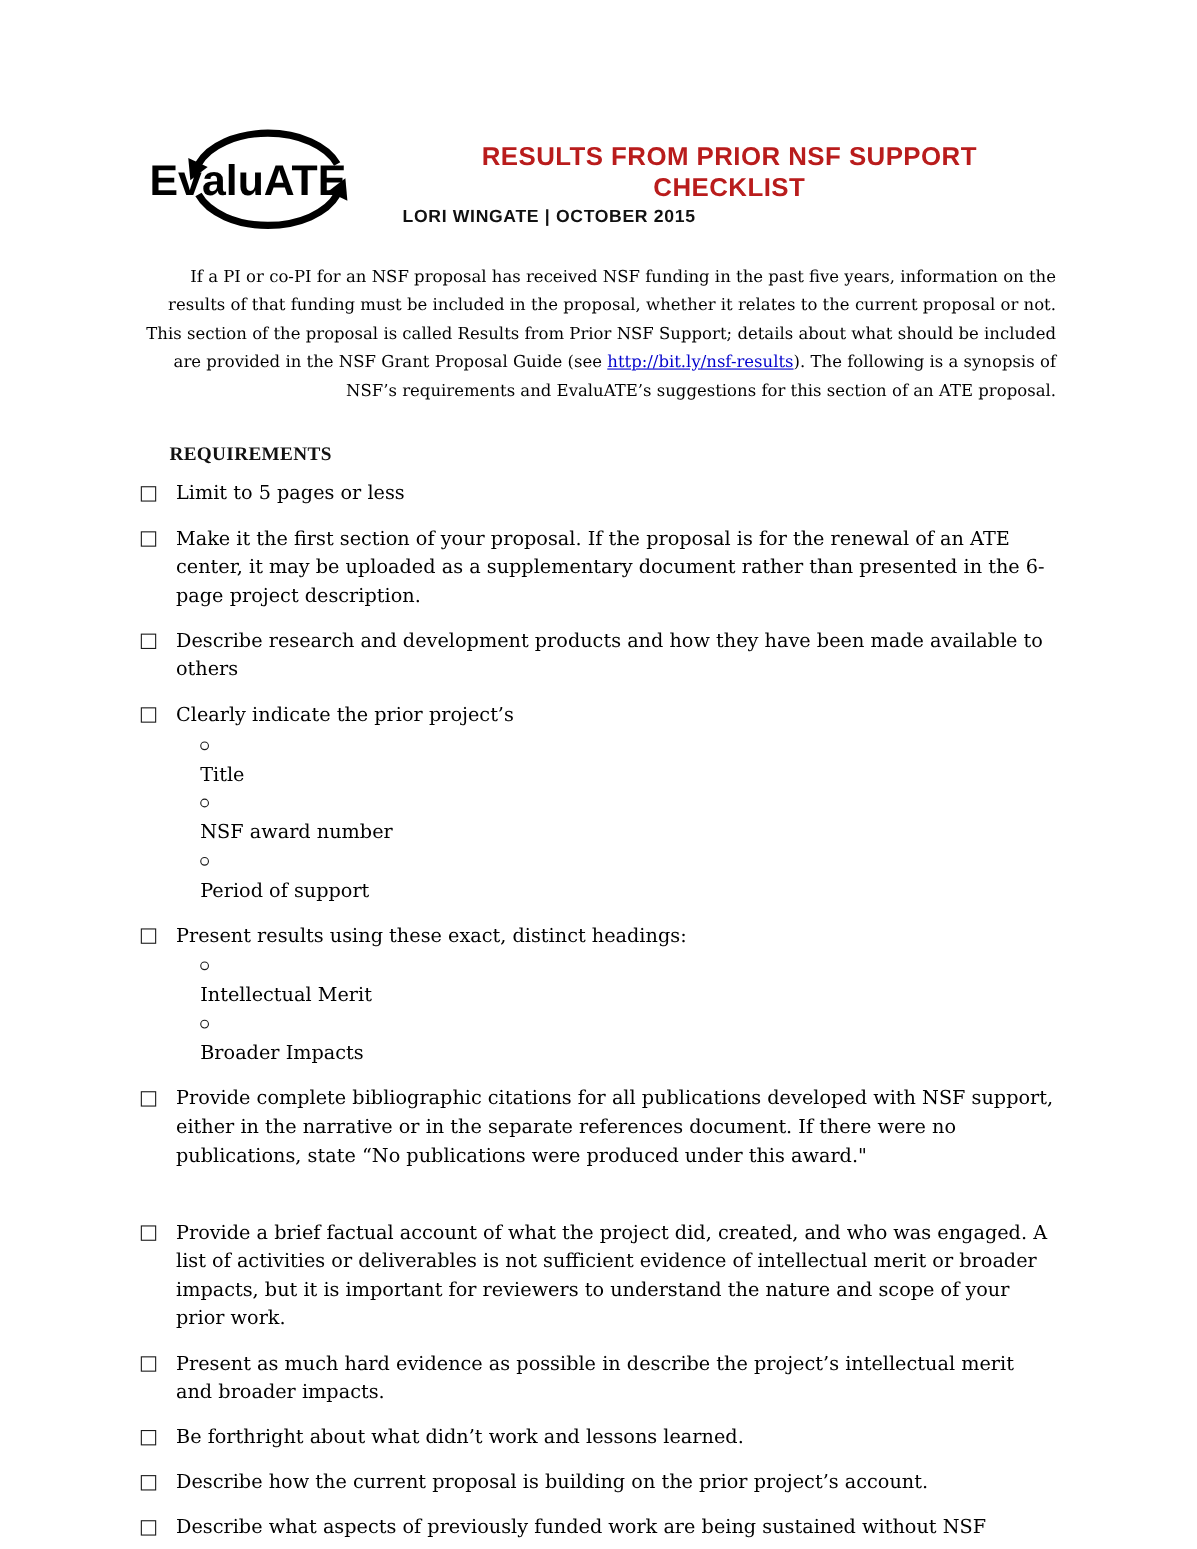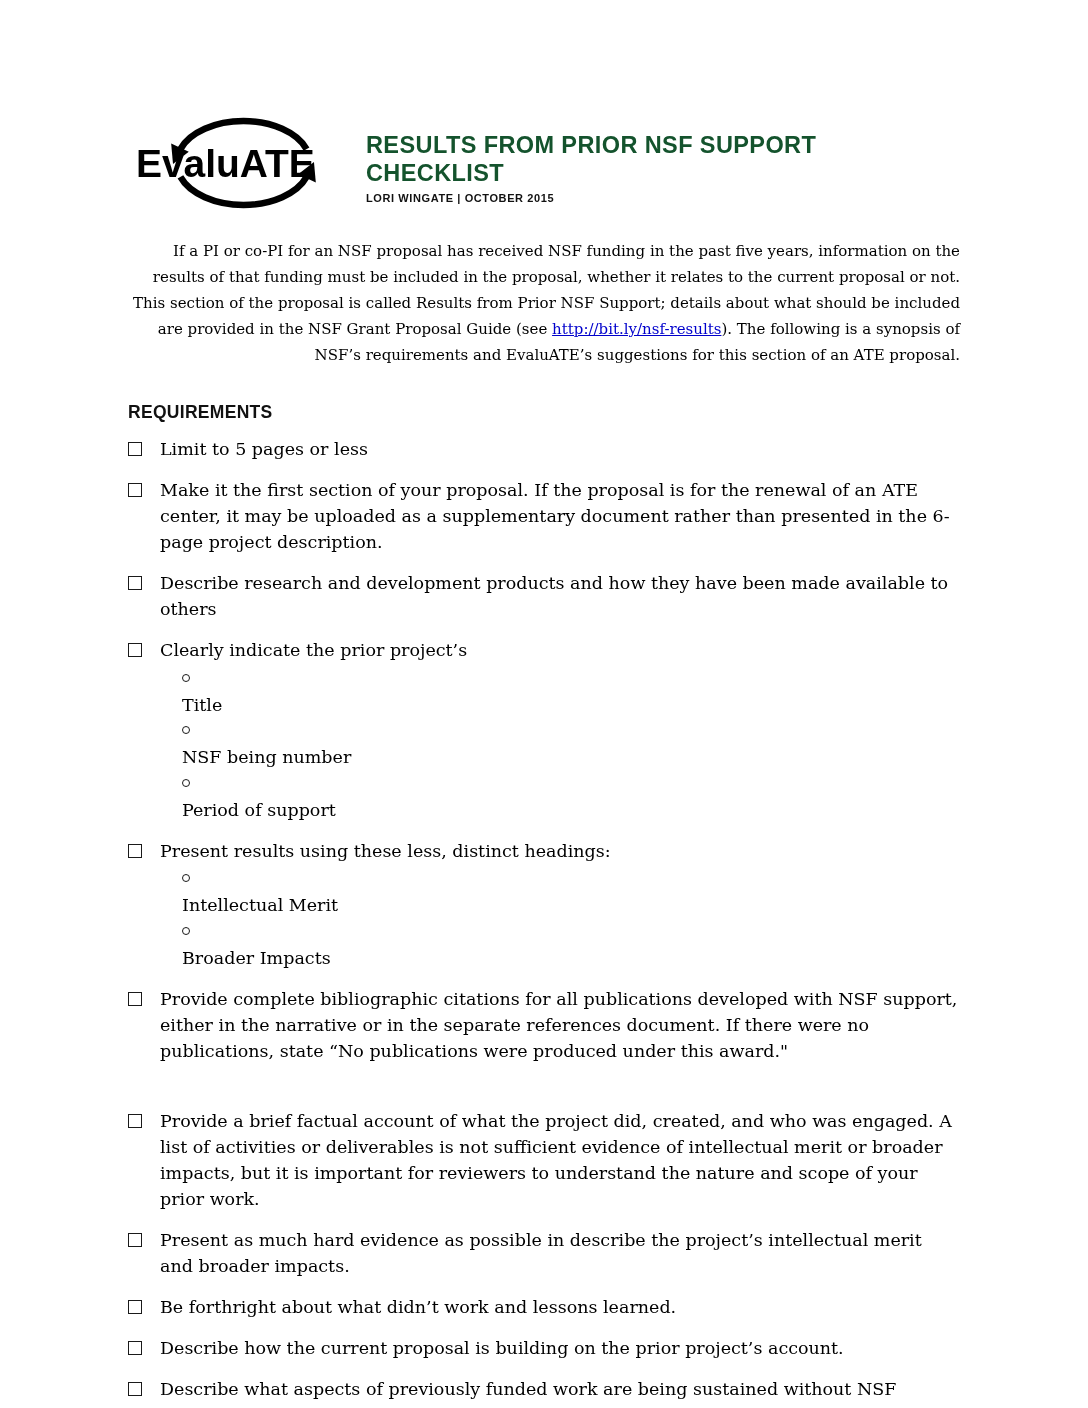--- a/index.html
+++ b/index.html
@@ -34,27 +34,28 @@
     height: 102px;
   }
   .title-block {
     padding-top: 10px;
   }
   .doc-title {
     font-family: "Liberation Sans", sans-serif;
     font-weight: bold;
     font-size: 23.5px;
     letter-spacing: 0.4px;
-    color: #14532d;
+    color: #b91c1c;
     line-height: 1.15;
+    text-align: center;
   }
   .doc-subtitle {
     font-family: "Liberation Sans", sans-serif;
     font-weight: bold;
-    font-size: 11px;
+    font-size: 16px;
     letter-spacing: 0.6px;
     color: #111111;
     margin-top: 5px;
   }
   
   .intro {
     font-size: 15px;
     line-height: 26px;
     margin-bottom: 34px;
     max-width: 838px;
@@ -62,26 +63,27 @@
   }
   .intro a {
     color: #0000cc;
     text-decoration: underline;
     cursor: pointer;
   }
   
   .section { margin-bottom: 10px; }
   .section + .section { margin-top: 44px; }
   .section-heading {
-    font-family: Liberation Sans, sans-serif;
+    font-family: Liberation Serif, serif;
     font-weight: bold;
     font-size: 17.5px;
     letter-spacing: 0.3px;
     color: #111111;
     margin-bottom: 13px;
+    margin-left: 26px;
   }
   .item {
     display: flex;
     align-items: flex-start;
     gap: 18px;
     margin-bottom: 15px;
     font-size: 17.5px;
     line-height: 26px;
     max-width: 842px;
   }
@@ -173,33 +175,33 @@
           <span class="checkbox"></span>
           <div class="item-body">
             <div class="item-text">Clearly indicate the prior project’s</div>
             <div class="subitems">
               <div class="subitem">
                 <span class="circle-bullet"></span>
                 <span>Title</span>
               </div>
               <div class="subitem">
                 <span class="circle-bullet"></span>
-                <span>NSF being number</span>
+                <span>NSF award number</span>
               </div>
               <div class="subitem">
                 <span class="circle-bullet"></span>
                 <span>Period of support</span>
               </div>
             </div>
           </div>
         </div>
         <div class="item">
           <span class="checkbox"></span>
           <div class="item-body">
-            <div class="item-text">Present results using these less, distinct headings:</div>
+            <div class="item-text">Present results using these exact, distinct headings:</div>
             <div class="subitems">
               <div class="subitem">
                 <span class="circle-bullet"></span>
                 <span>Intellectual Merit</span>
               </div>
               <div class="subitem">
                 <span class="circle-bullet"></span>
                 <span>Broader Impacts</span>
               </div>
             </div>

